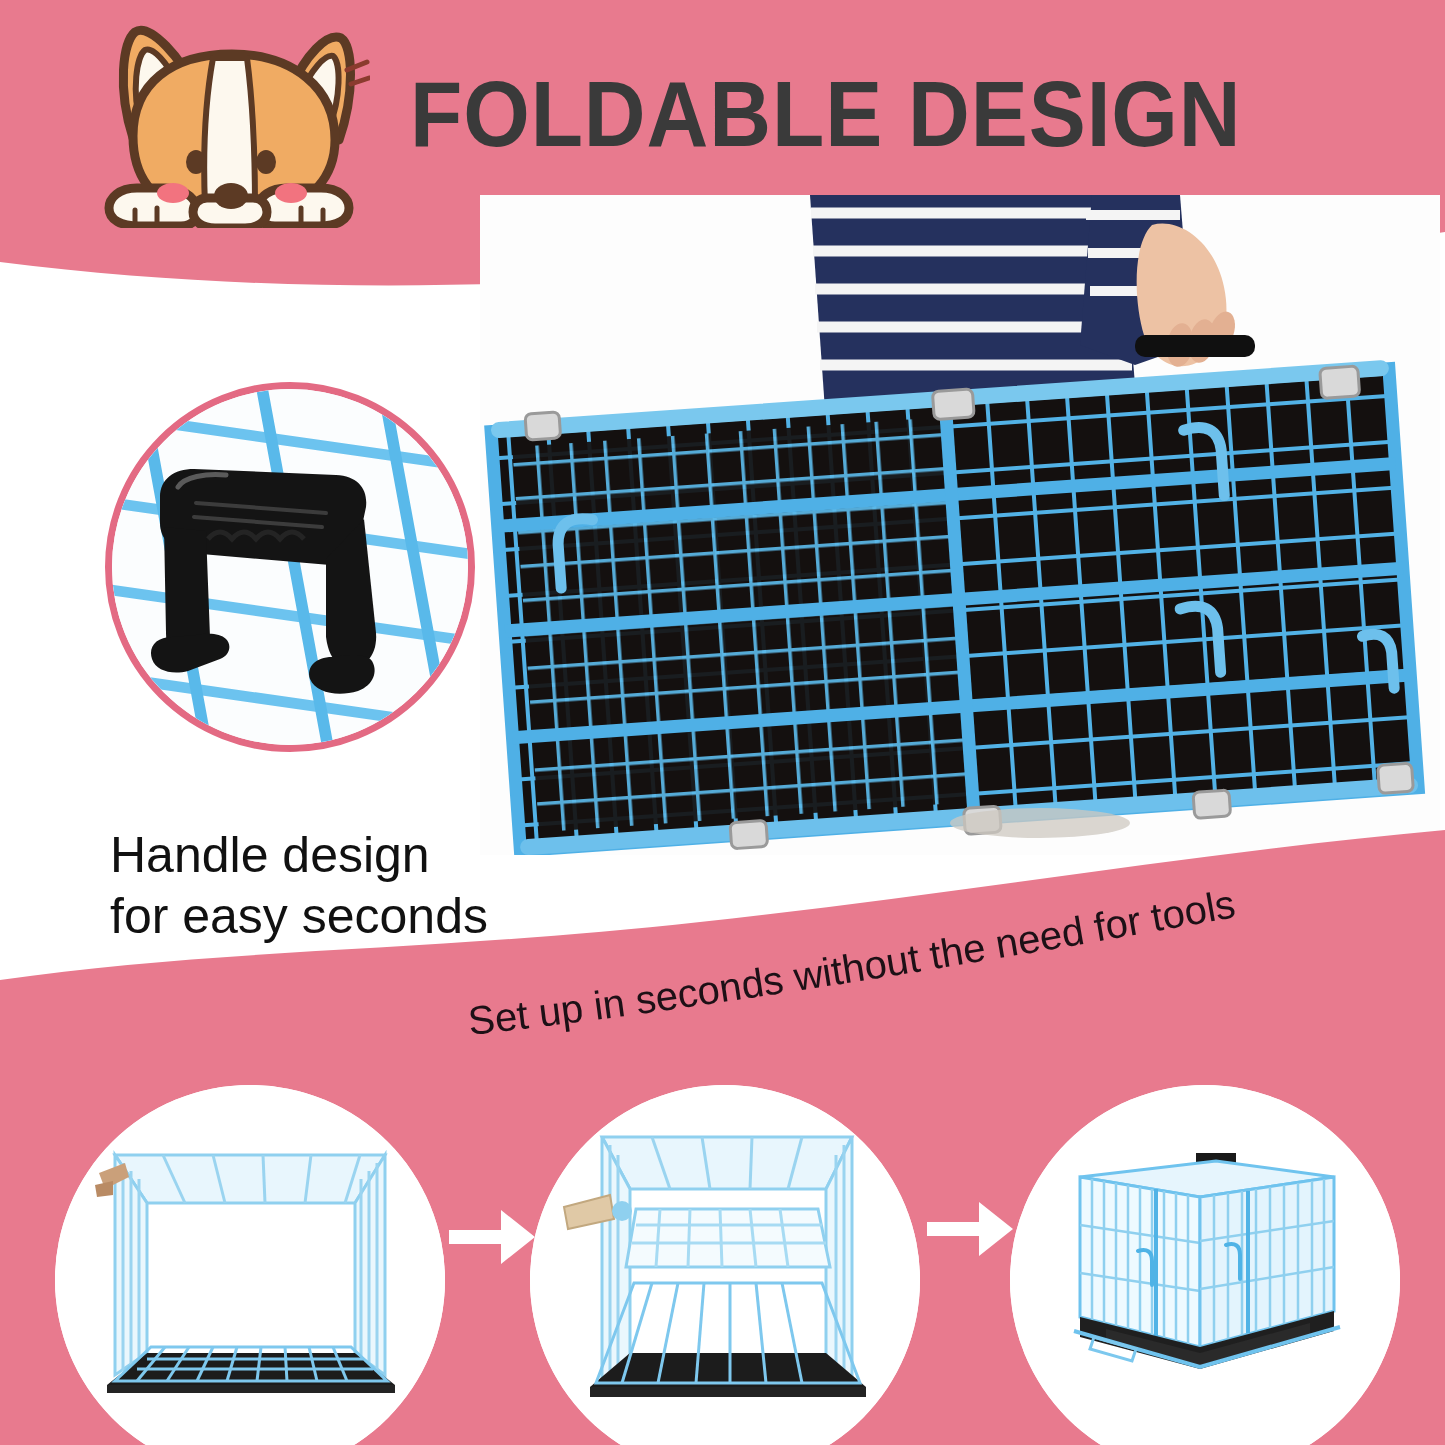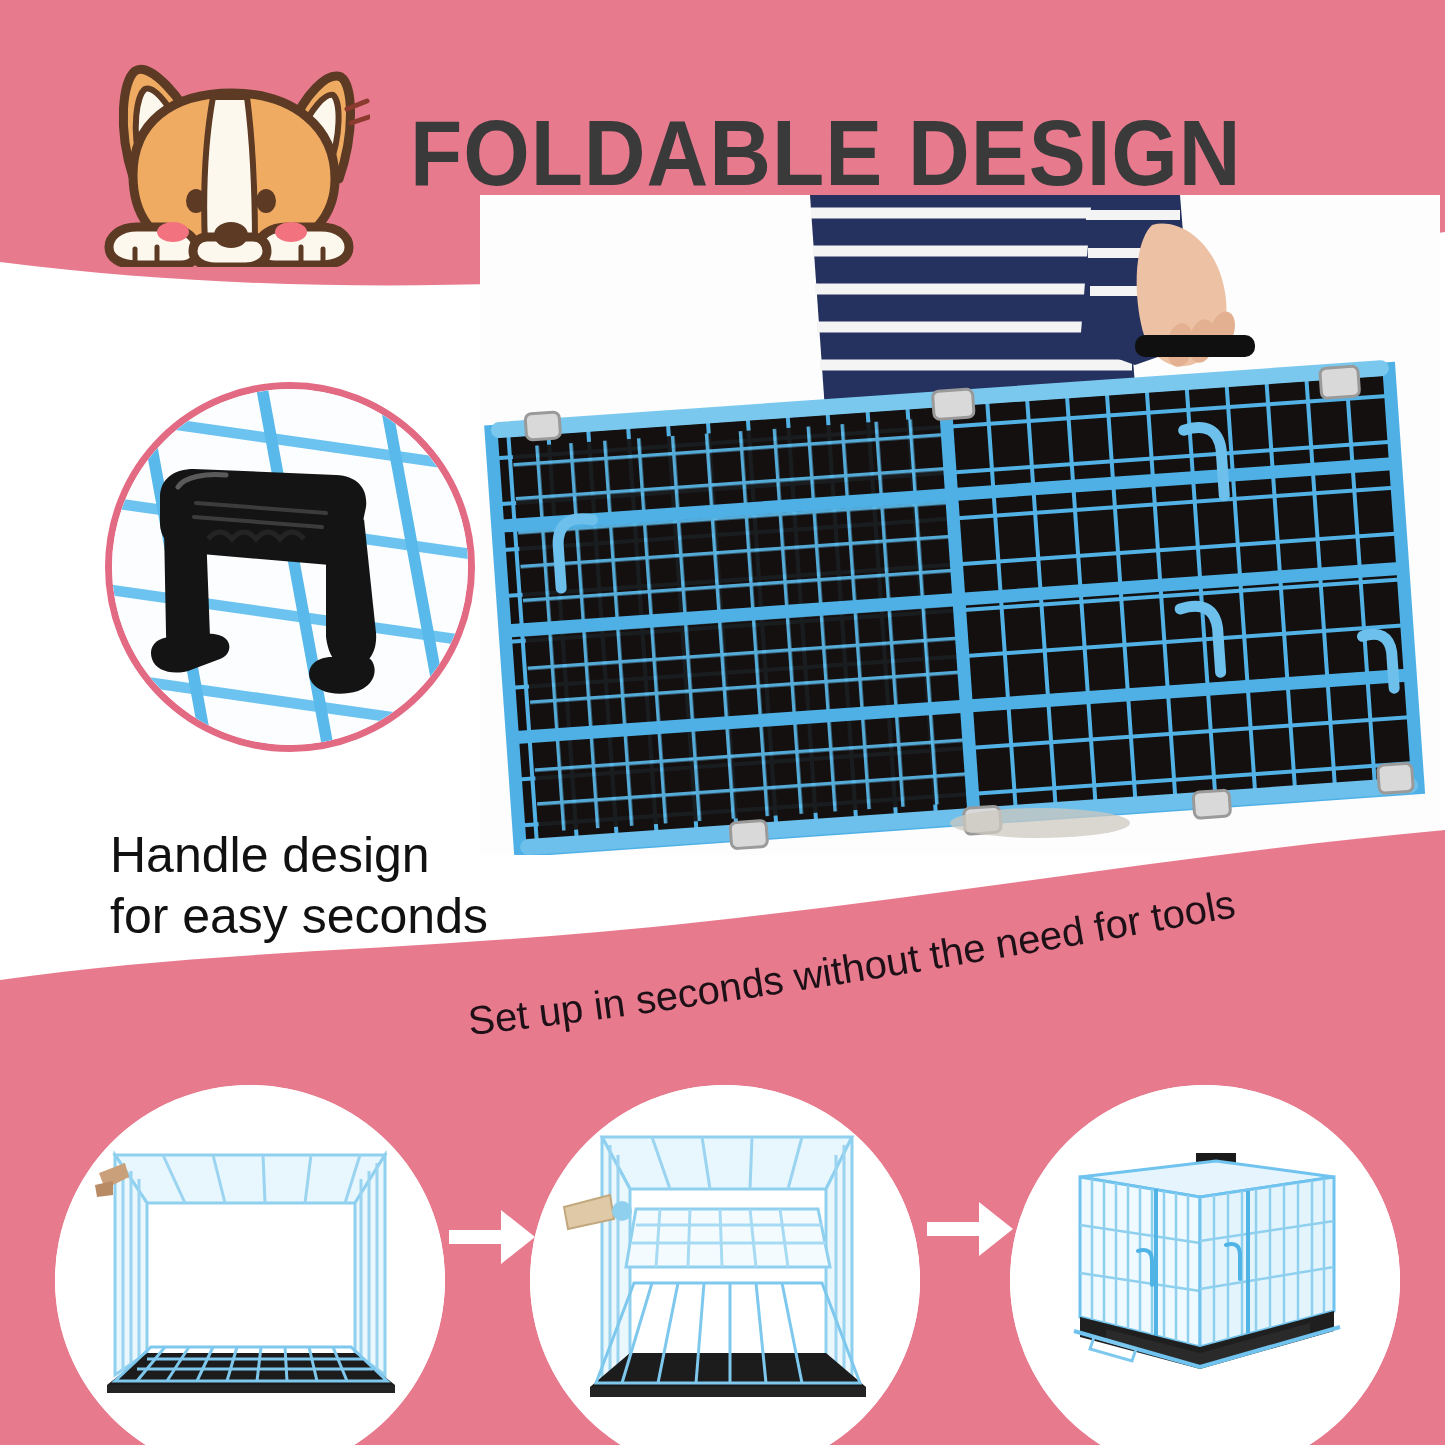--- a/index.html
+++ b/index.html
@@ -10,21 +10,21 @@
     position:relative;
   }
   #root { position:absolute; inset:0; }
 
   
   .header-band { position:absolute; left:0; top:0; width:1445px; height:340px; }
   .header-band svg { display:block; width:100%; height:100%; }
 
   .header-inner {
     position:absolute; left:0; top:0; width:1209px; height:230px;
-    display:flex; align-items:center;margin-top:39px;
+    display:flex; align-items:center;
   }
   .corgi-wrap {
     position:absolute; left:95px; top:18px; width:275px; height:210px;
   }
   .corgi-wrap svg { display:block; width:100%; height:100%; }
 
   .title {
     position:absolute; left:410px; top:62px;
     font-size:92px; font-weight:bold;
     letter-spacing:1px;

